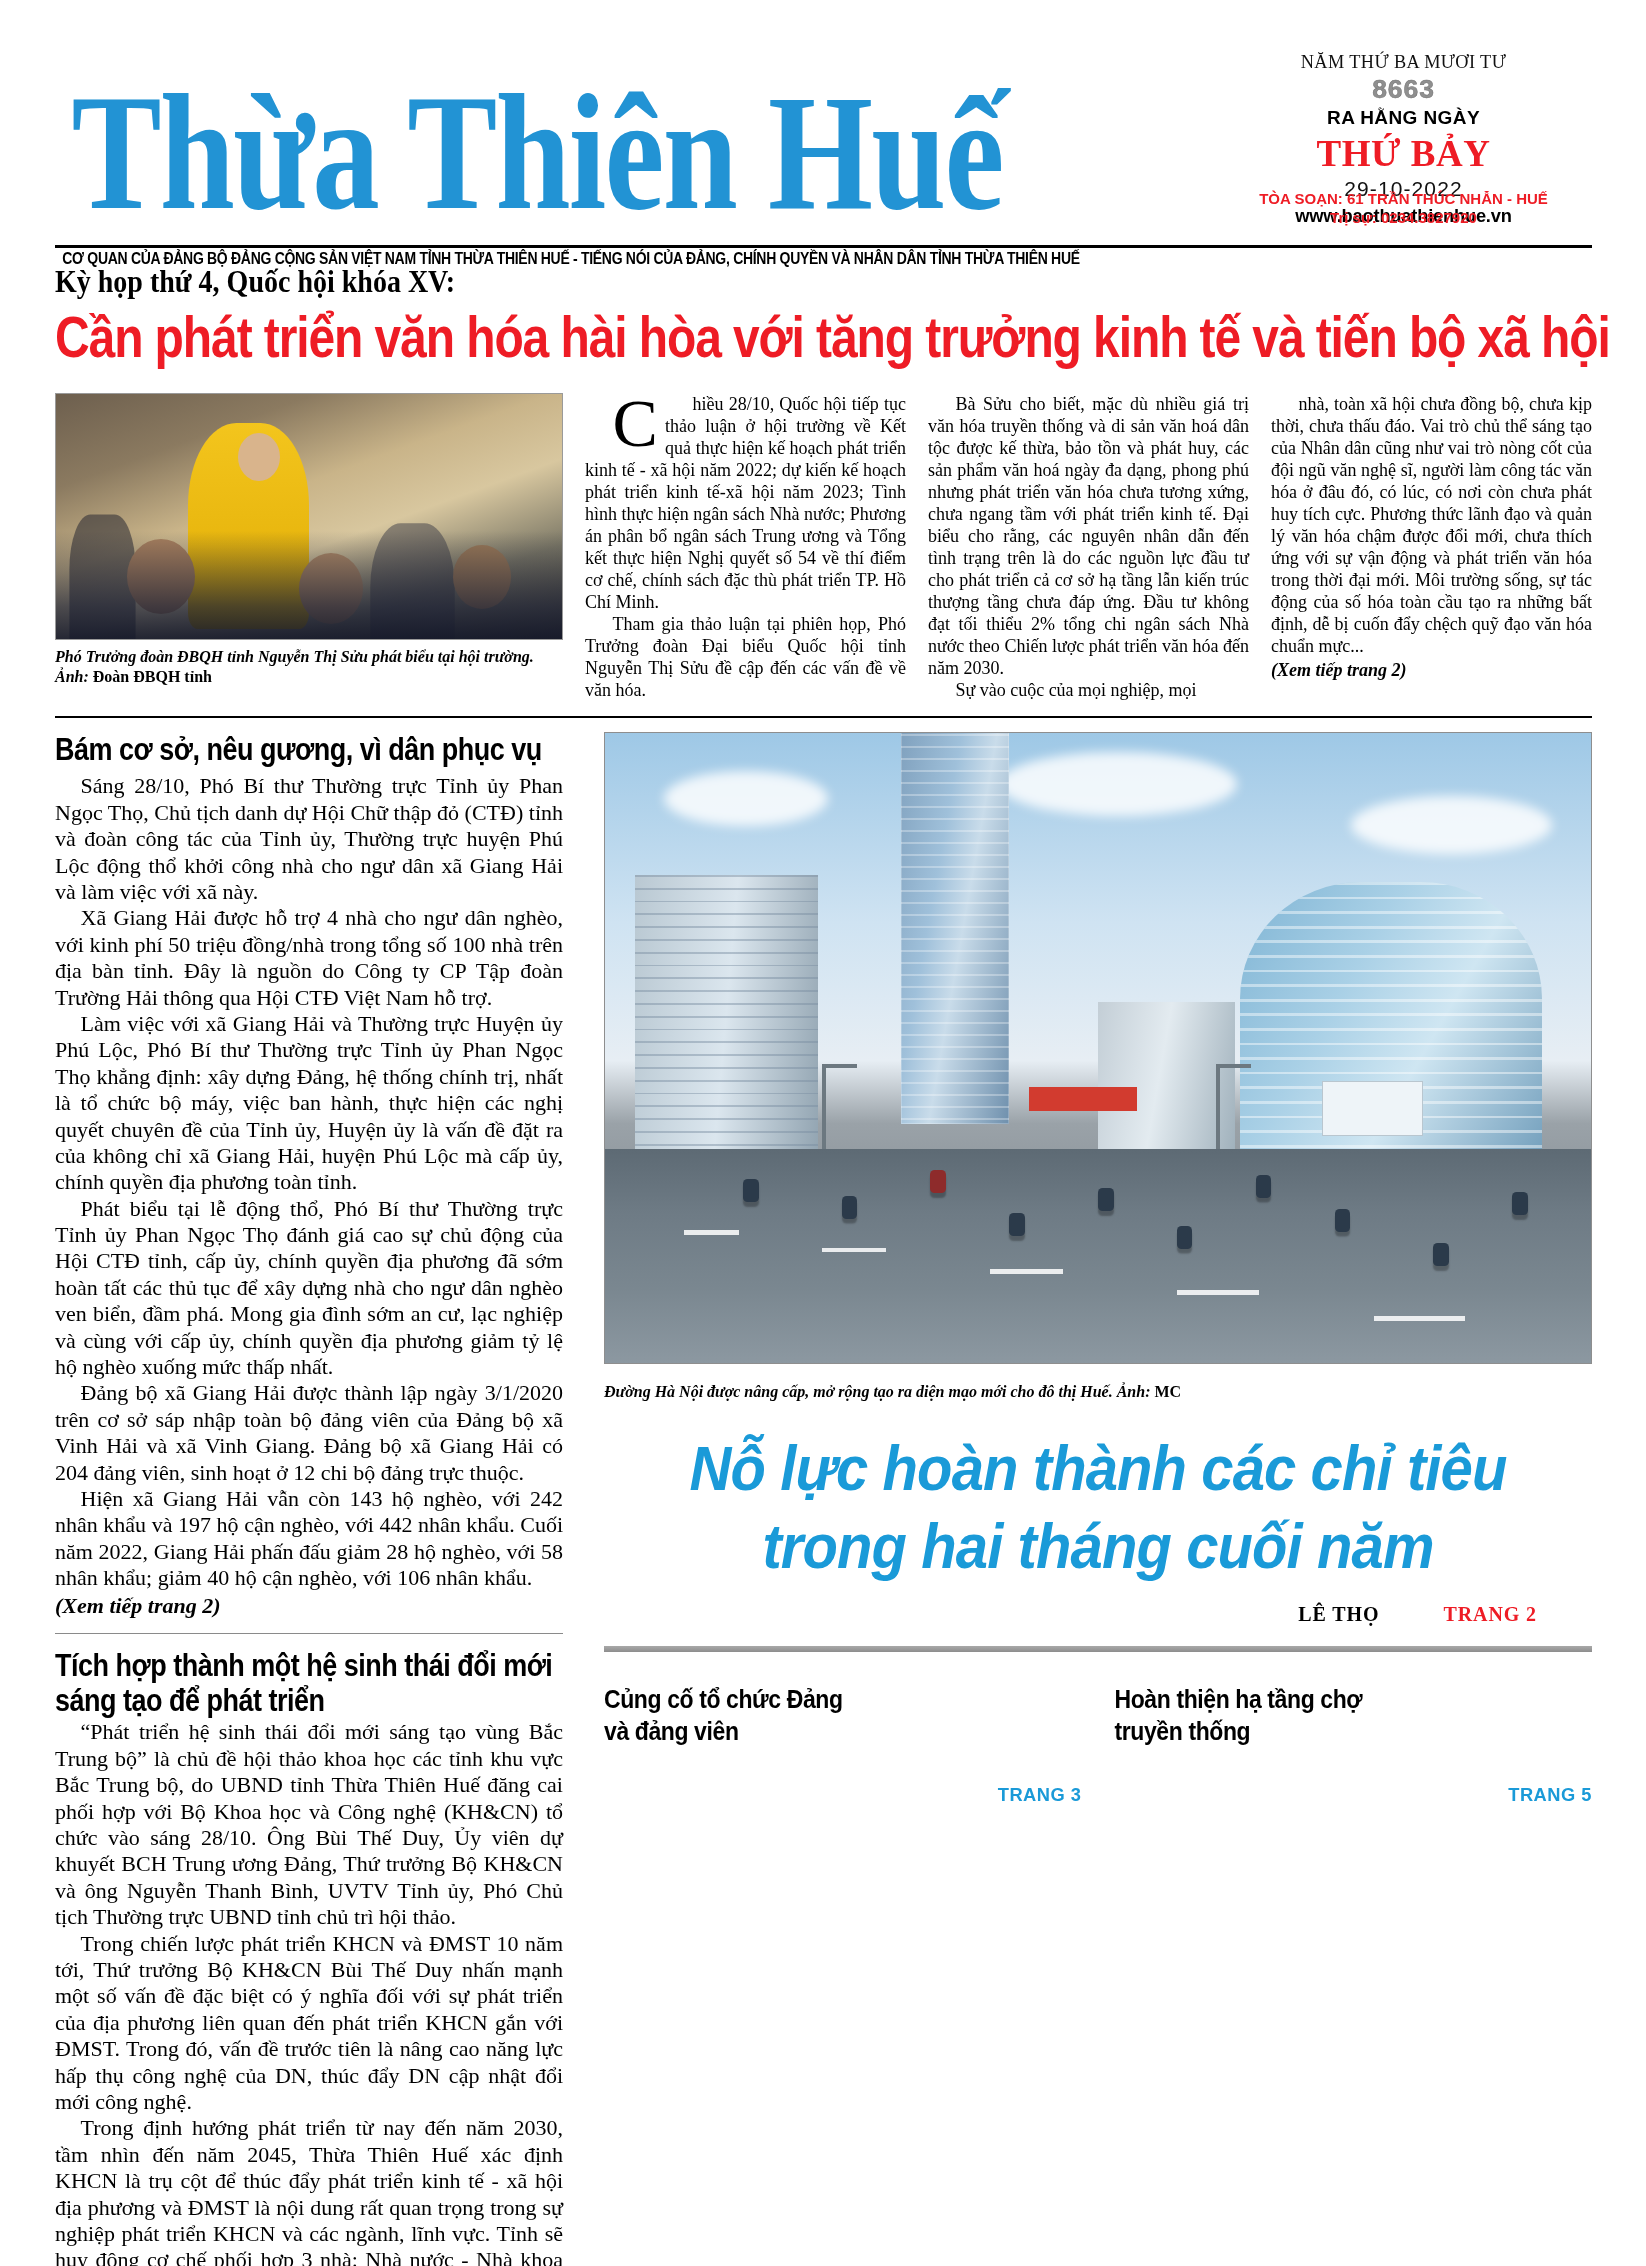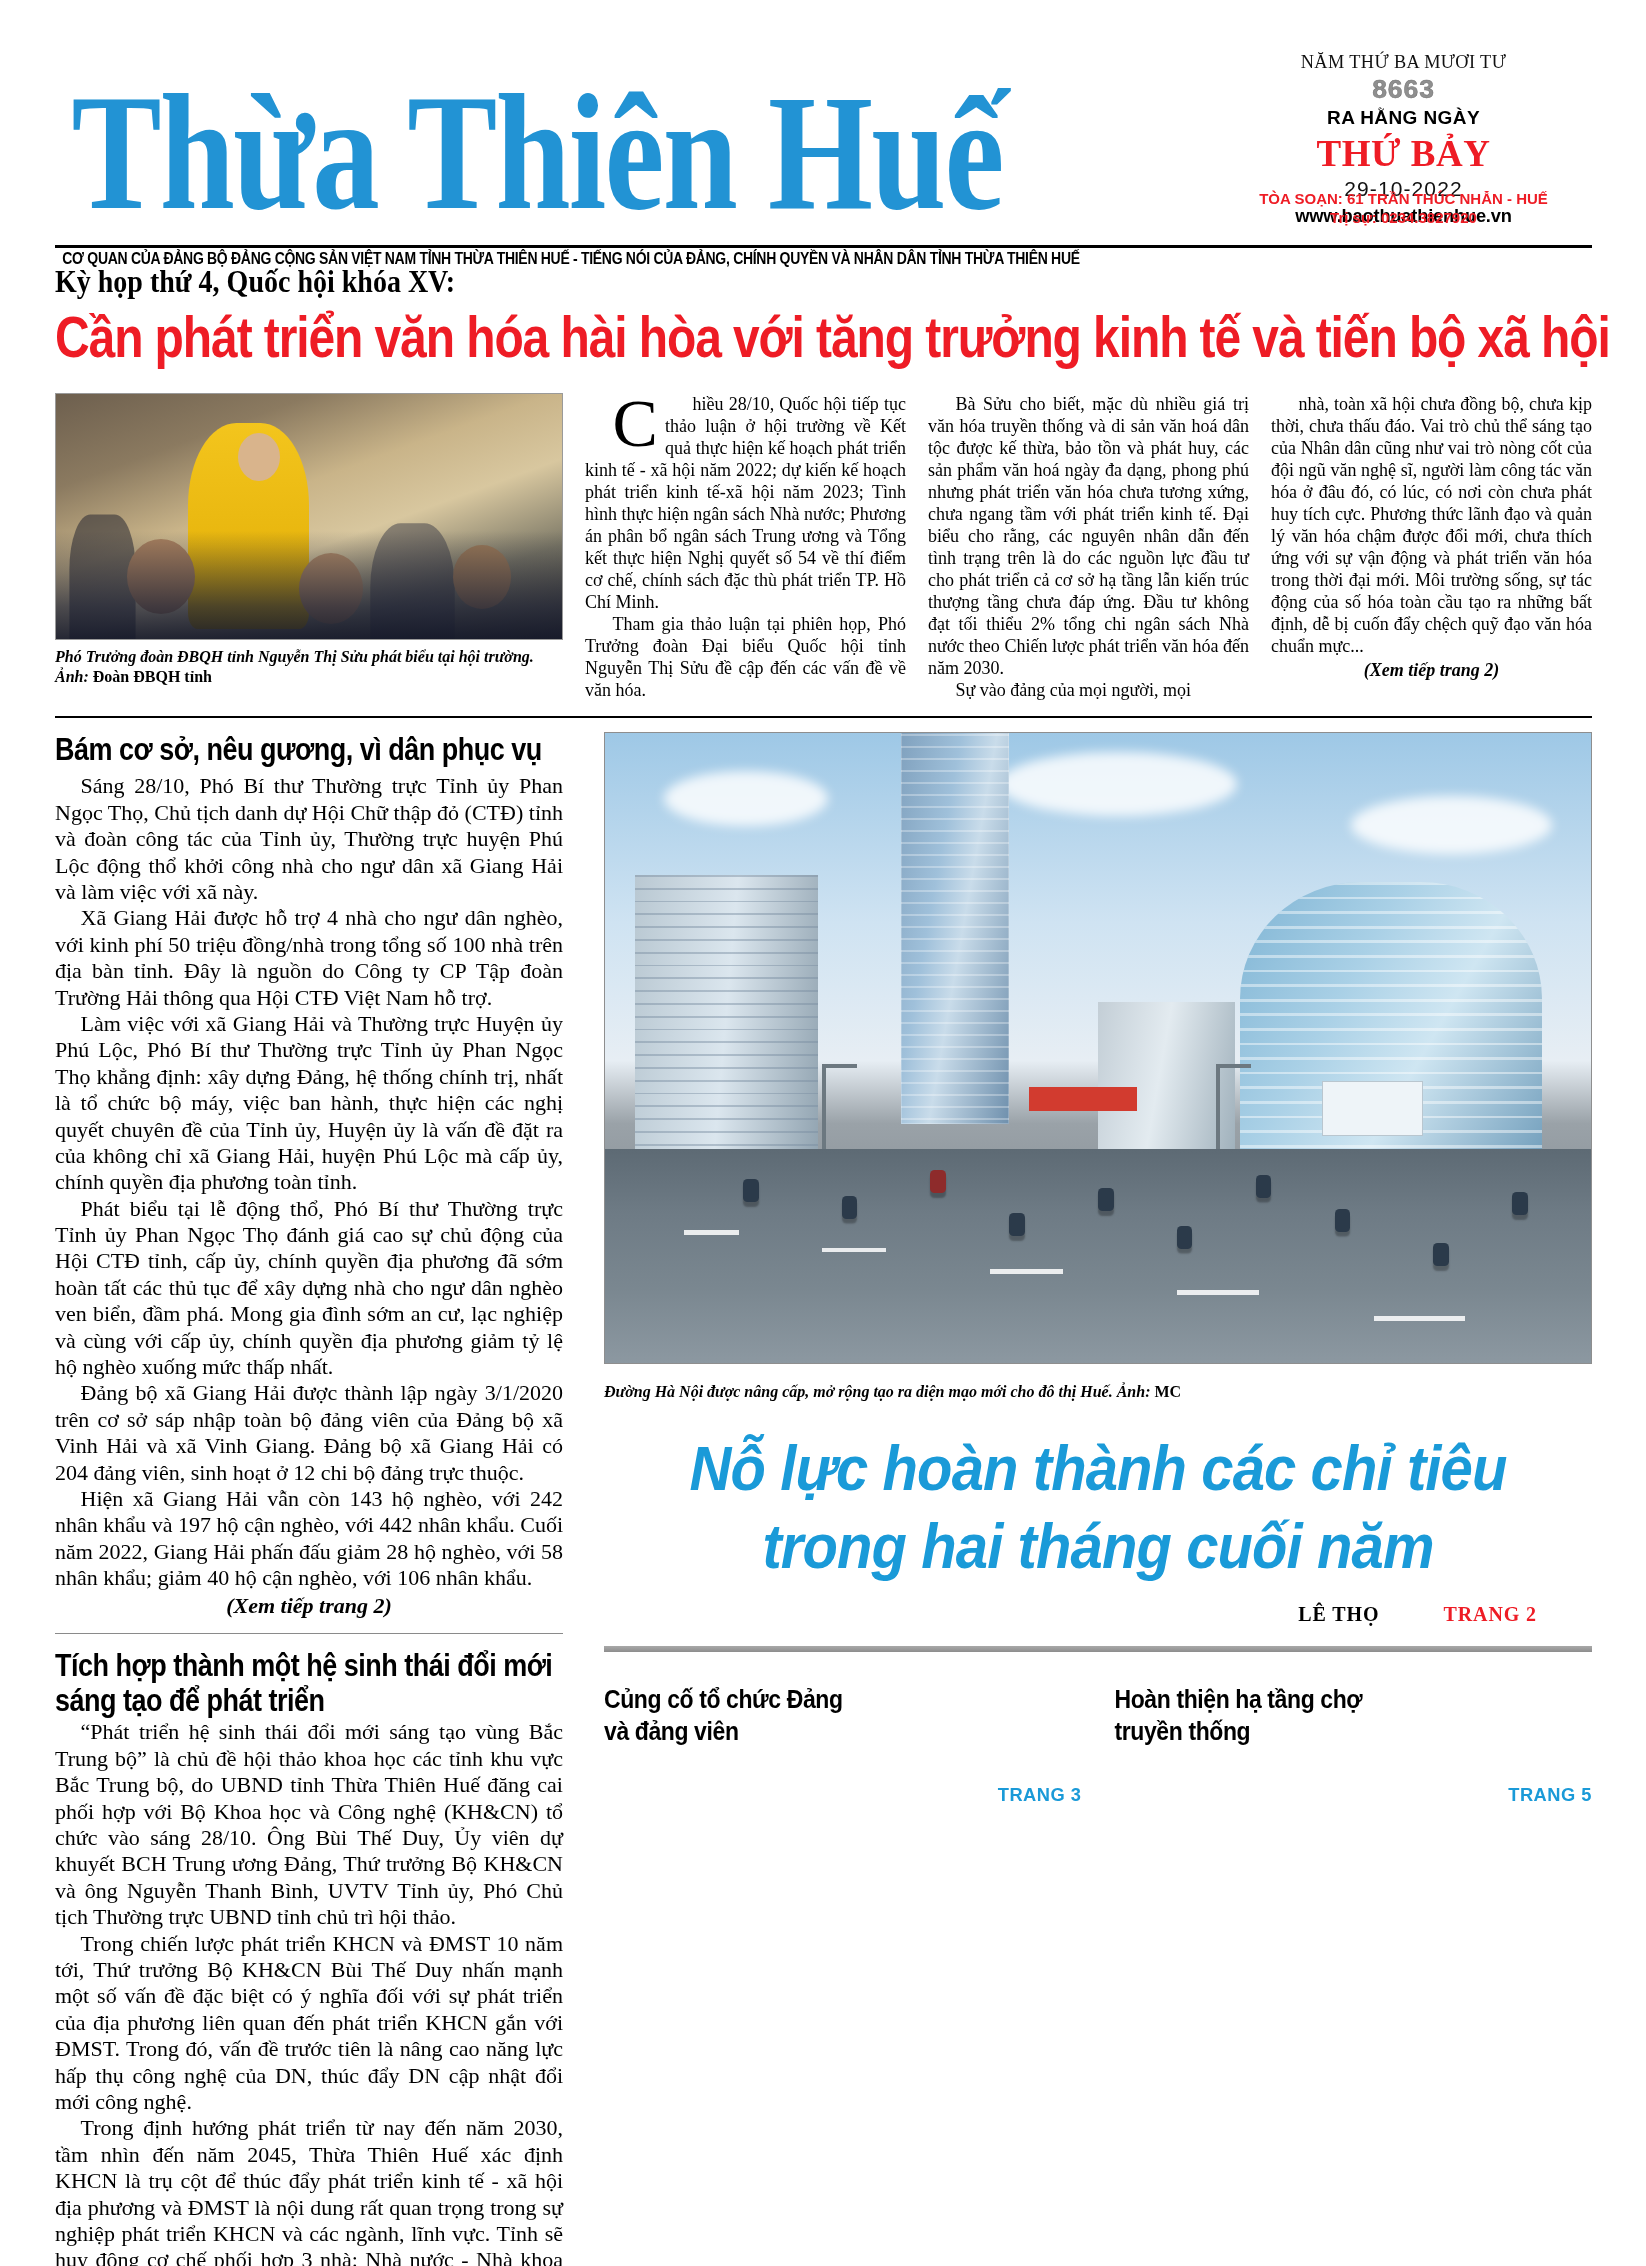--- a/index.html
+++ b/index.html
@@ -174,21 +174,21 @@
   .lead-col.c2 { max-width: 322px; }
   .lead-col.c3 { max-width: 322px; }
   .dropcap::first-letter {
     float: left;
     font-size: 68px;
     line-height: .82;
     padding: 3.7px 7.3px 0 0;
     font-weight: normal;
     font-family: "Liberation Serif", serif;
   }
-  .see-more { font-style: italic; font-weight: bold; text-align: center; text-indent: 0 !important; margin-top: 1.8px !important;}
+  .see-more { font-style: italic; font-weight: bold; text-align: left; text-indent: 0 !important; margin-top: 1.8px !important;}
 
   
   .mid-rule { height: 1.8px; background: #000; margin-top: 14.6px; }
 
   
   .lower { display: flex; gap: 41px; margin-top: 14.6px; }
   .left-col { flex: 0 0 508px; }
   .right-col { flex: 1 1 auto; }
 
   .sub-headline {
@@ -395,21 +395,21 @@
       </div>
     </div>
 
     <div class="lead-col c1 col-text">
       <p class="dropcap">Chiều 28/10, Quốc hội tiếp tục thảo luận ở hội trường về Kết quả thực hiện kế hoạch phát triển kinh tế - xã hội năm 2022; dự kiến kế hoạch phát triển kinh tế-xã hội năm 2023; Tình hình thực hiện ngân sách Nhà nước; Phương án phân bổ ngân sách Trung ương và Tổng kết thực hiện Nghị quyết số 54 về thí điểm cơ chế, chính sách đặc thù phát triển TP. Hồ Chí Minh.</p>
       <p>Tham gia thảo luận tại phiên họp, Phó Trưởng đoàn Đại biểu Quốc hội tỉnh Nguyễn Thị Sửu đề cập đến các vấn đề về văn hóa.</p>
     </div>
 
     <div class="lead-col c2 col-text">
       <p>Bà Sửu cho biết, mặc dù nhiều giá trị văn hóa truyền thống và di sản văn hoá dân tộc được kế thừa, bảo tồn và phát huy, các sản phẩm văn hoá ngày đa dạng, phong phú nhưng phát triển văn hóa chưa tương xứng, chưa ngang tầm với phát triển kinh tế. Đại biểu cho rằng, các nguyên nhân dẫn đến tình trạng trên là do các nguồn lực đầu tư cho phát triển cả cơ sở hạ tầng lẫn kiến trúc thượng tầng chưa đáp ứng. Đầu tư không đạt tối thiểu 2% tổng chi ngân sách Nhà nước theo Chiến lược phát triển văn hóa đến năm 2030.</p>
-      <p>Sự vào đảng của mọi người, mọi</p>
+      <p>Sự vào cuộc của mọi nghiệp, mọi</p>
     </div>
 
     <div class="lead-col c3 col-text">
       <p>nhà, toàn xã hội chưa đồng bộ, chưa kịp thời, chưa thấu đáo. Vai trò chủ thể sáng tạo của Nhân dân cũng như vai trò nòng cốt của đội ngũ văn nghệ sĩ, người làm công tác văn hóa ở đâu đó, có lúc, có nơi còn chưa phát huy tích cực. Phương thức lãnh đạo và quản lý văn hóa chậm được đổi mới, chưa thích ứng với sự vận động và phát triển văn hóa trong thời đại mới. Môi trường sống, sự tác động của số hóa toàn cầu tạo ra những bất định, dễ bị cuốn đẩy chệch quỹ đạo văn hóa chuẩn mực...</p>
       <p class="see-more">(Xem tiếp trang 2)</p>
     </div>
   </div>
 
   <div class="mid-rule"></div>
 

